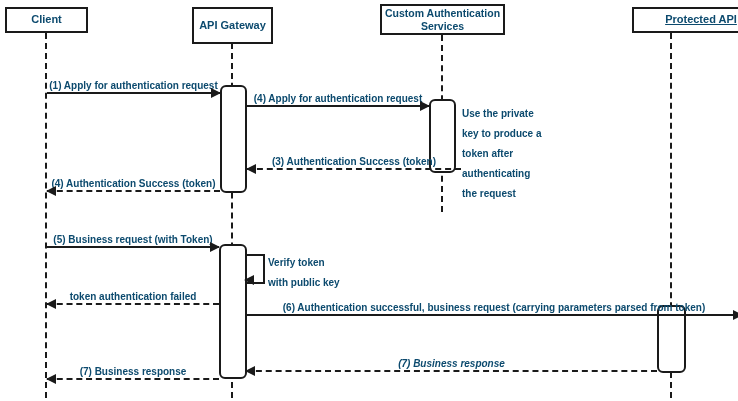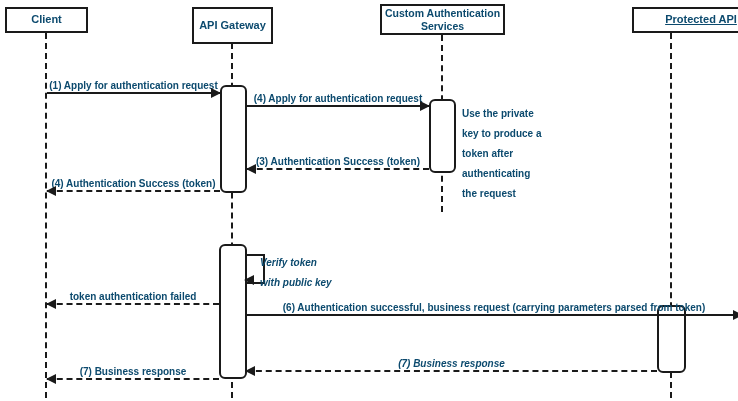--- a/index.html
+++ b/index.html
@@ -80,37 +80,42 @@
     <div class="msg-line"></div>
     <div class="head right"></div>
   </div>
 
   <div class="free-label" style="left:462px;top:104px;">Use the private
 key to produce a
 token after
 authenticating
 the request</div>
 
-  <div class="msg" style="left:247px;top:157px;width:182px;">
+  <div class="msg" style="left:247px;top:157px;width:182px;padding-left:32px;">
     <div class="msg-label">(3) Authentication Success (token)</div>
     <div class="msg-line dashed"></div>
     <div class="head left"></div>
   </div>
 
   <div class="msg" style="left:47px;top:179px;width:173px;text-decoration:underline;">
     <div class="msg-label">(4) Authentication Success (token)</div>
     <div class="msg-line dashed"></div>
     <div class="head left"></div>
   </div>
 
+  <div class="msg" style="left:47px;top:235px;width:172px;">
+    <div class="msg-label">(5) Business request (with Token)</div>
+    <div class="msg-line"></div>
+    <div class="head right"></div>
+  </div>
 
   <div class="selfloop">
     <div class="head left"></div>
   </div>
-  <div class="free-label" style="left:260px;top:253px;font-style:italic;">Verify token
+  <div class="free-label" style="left:268px;top:253px;">Verify token
 with public key</div>
 
   <div class="msg" style="left:47px;top:292px;width:172px;">
     <div class="msg-label">token authentication failed</div>
     <div class="msg-line dashed"></div>
     <div class="head left"></div>
   </div>
 
   <div class="msg" style="left:246px;top:303px;width:496px;">
     <div class="msg-label">(6) Authentication successful, business request (carrying parameters parsed from token)</div>

